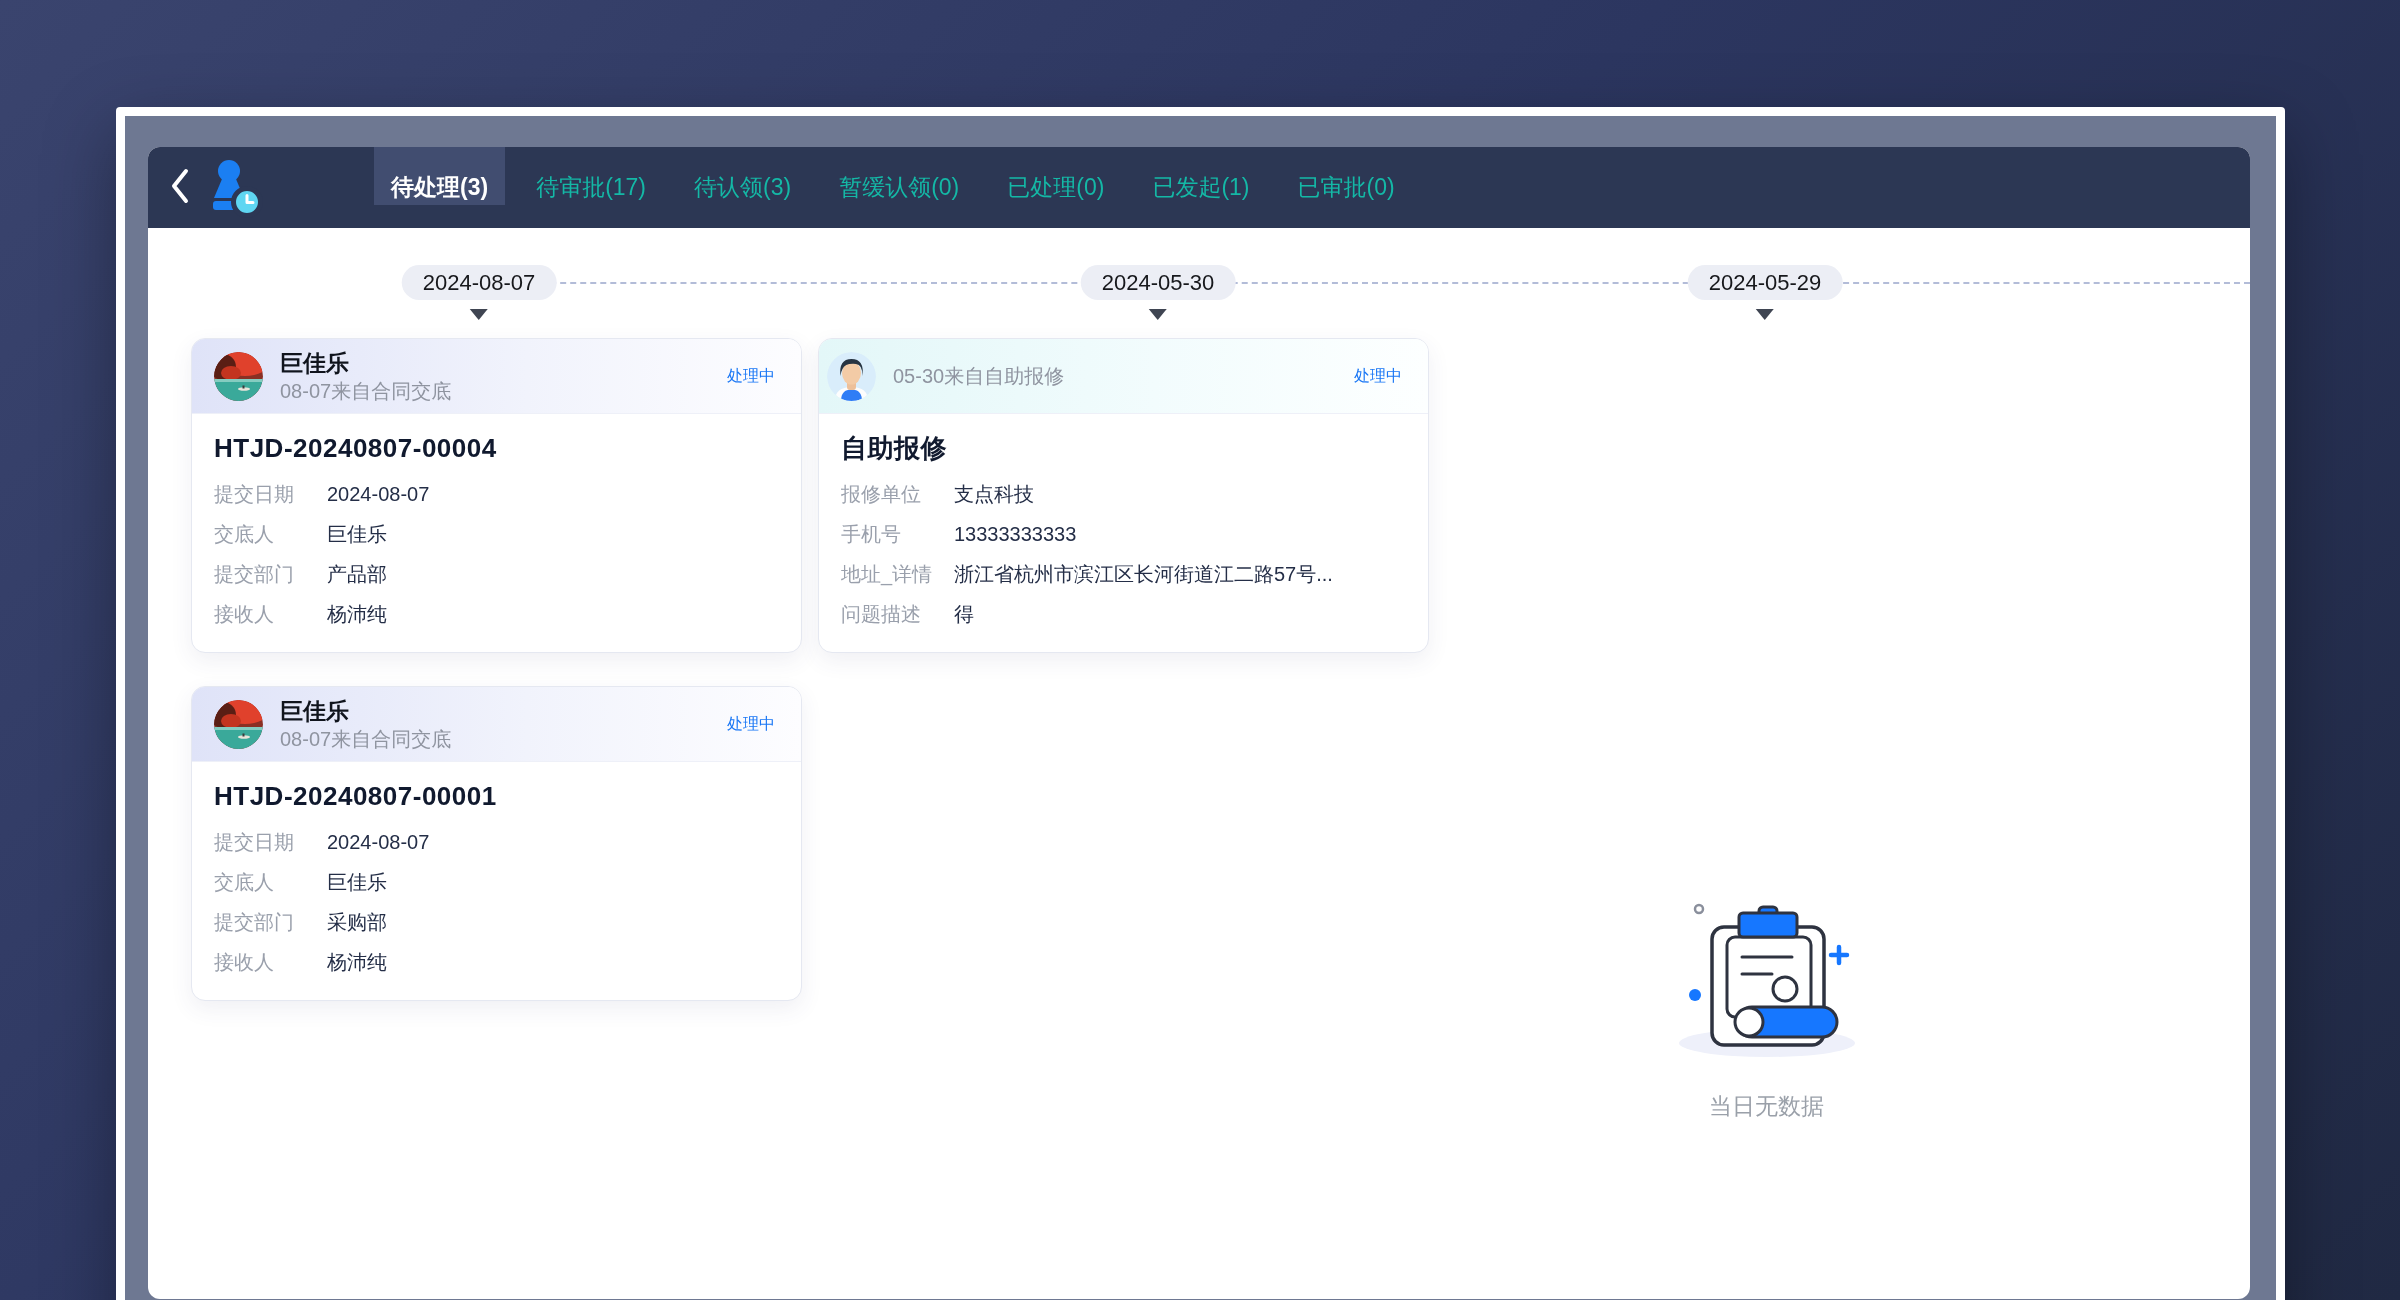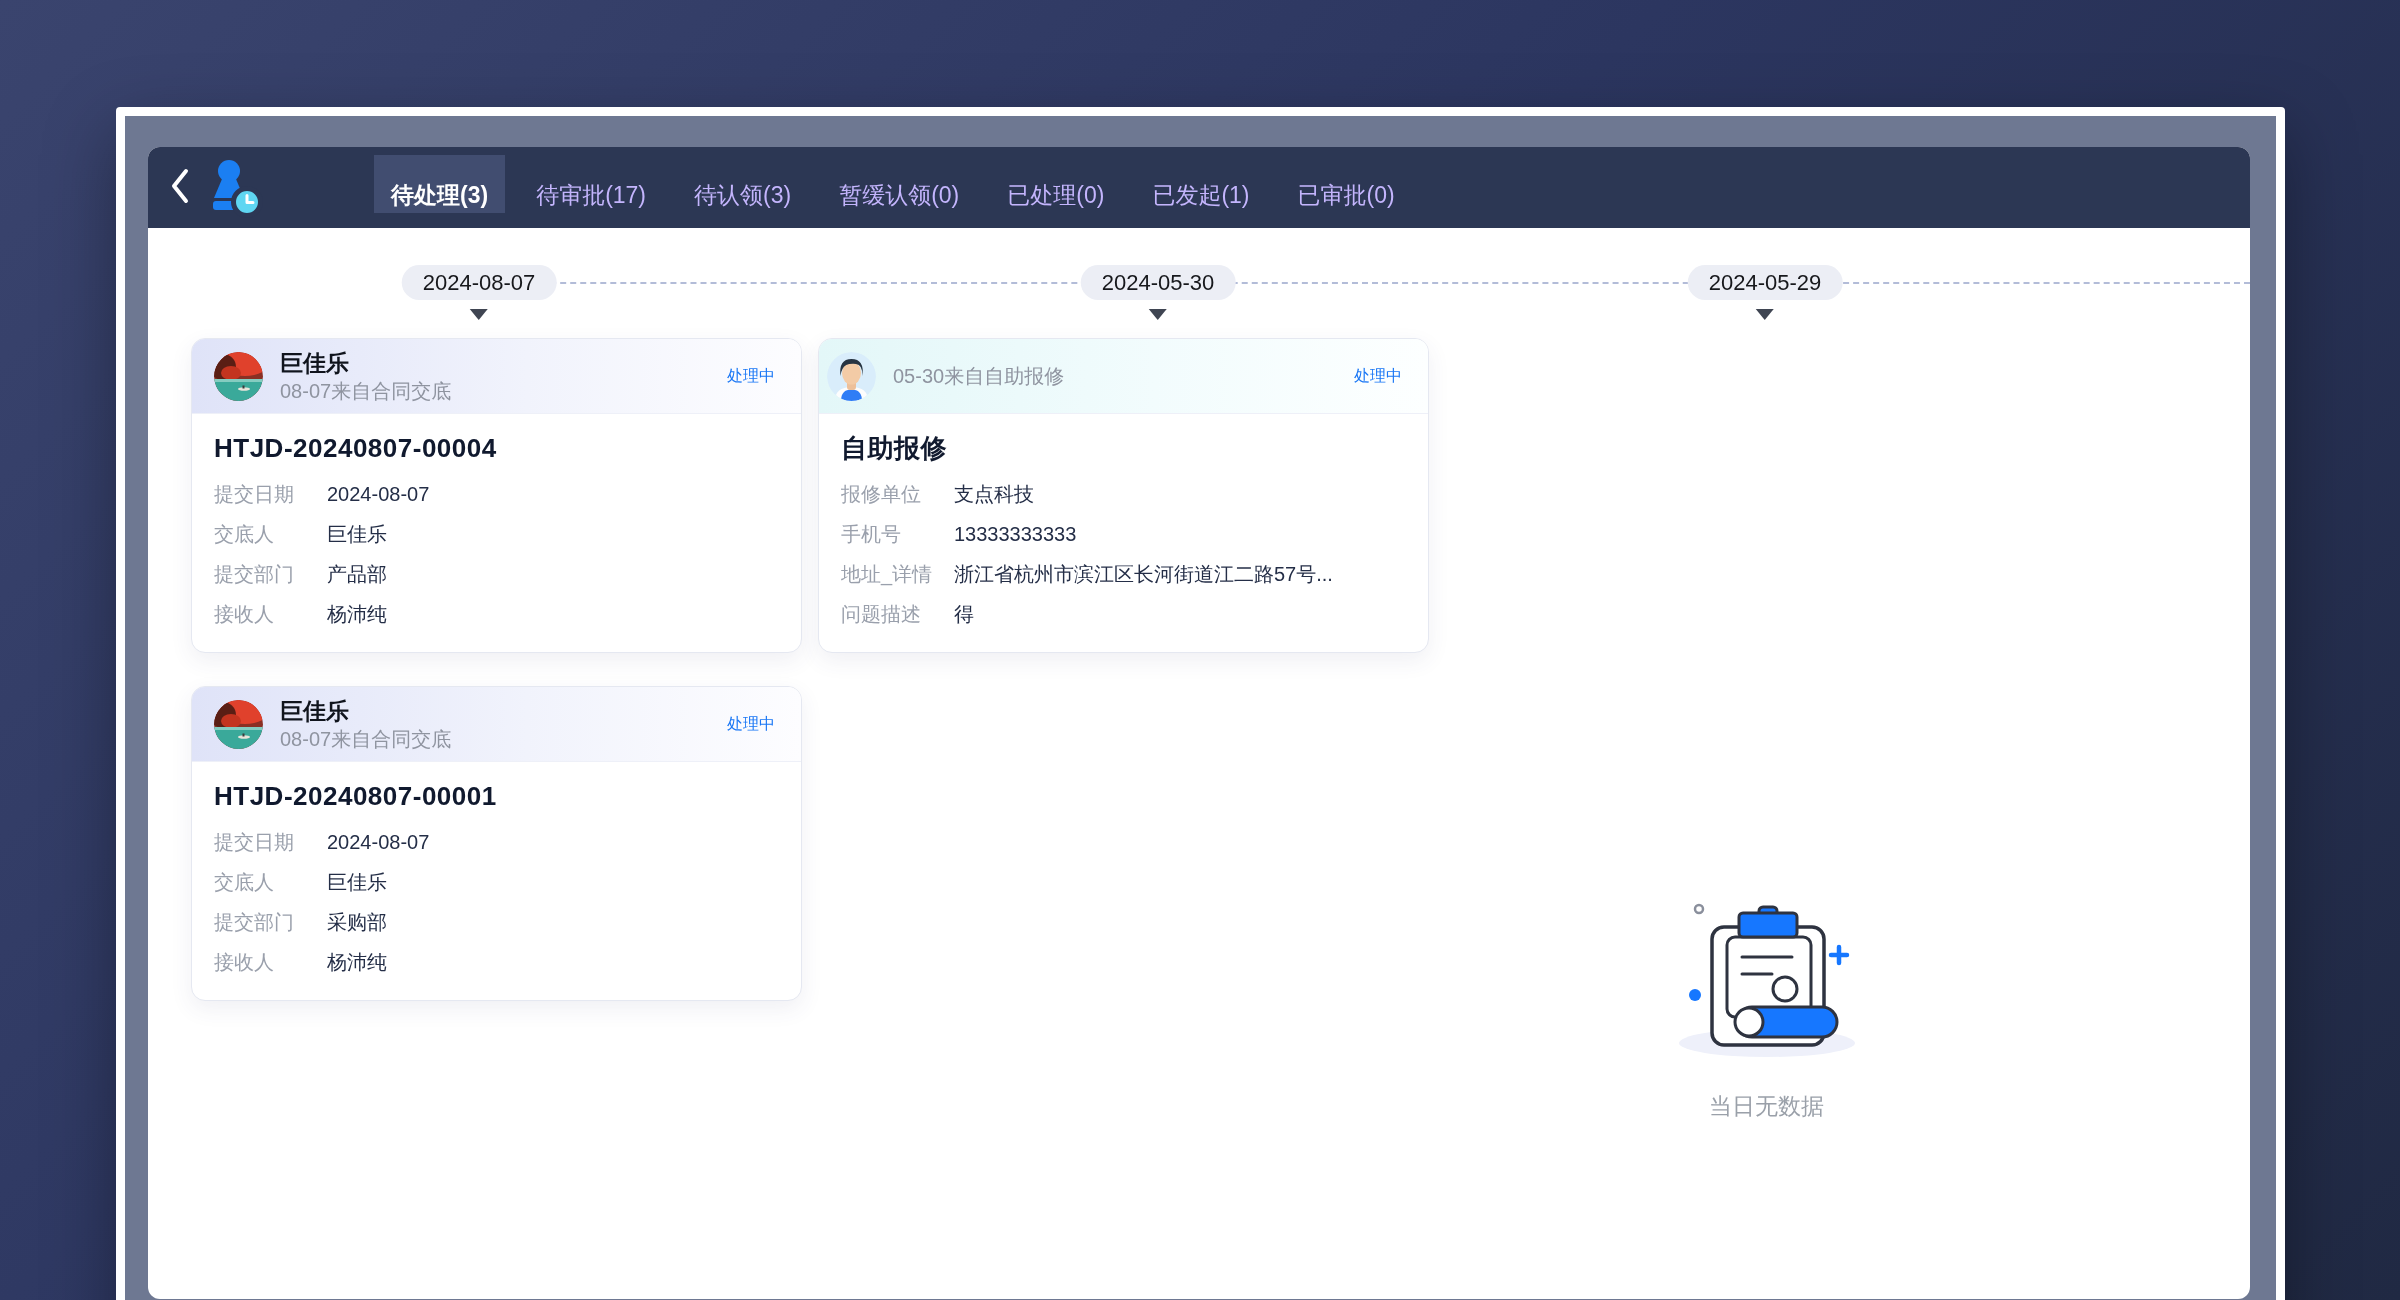--- a/index.html
+++ b/index.html
@@ -26,24 +26,24 @@
   
   .app-header {
     position:relative; height:81px; background:#2c3754;
     border-radius:12px 12px 0 0;
   }
   .back-btn {
     position:absolute; left:10px; top:0; width:44px; height:81px;
     display:flex; align-items:center; justify-content:center; cursor:pointer;
   }
   .stamp-wrap { position:absolute; left:55px; top:11px; width:60px; height:60px; }
-  .tabs { position:absolute; left:219px; top:8px; height:58px; display:flex; }
+  .tabs { position:absolute; left:219px; top:0; height:58px; display:flex; }
   .tab {
     margin:0 7px; padding:0 17px; line-height:81px; font-size:23px;
-    color:#c4b5fd; white-space:nowrap; cursor:pointer;
+    color:#14b8a6; white-space:nowrap; cursor:pointer;
   }
   .tab.active { background:#414d70; color:#ffffff; font-weight:bold; }
   
   .app-body { position:relative; height:1071px; }
   .timeline-line {
     position:absolute; top:54px; left:332px; right:0; height:0;
     border-top:2px dashed #b3bcd8;
   }
   .date-node { position:absolute; top:37px; transform:translateX(-50%); text-align:center; }
   .date-pill {

